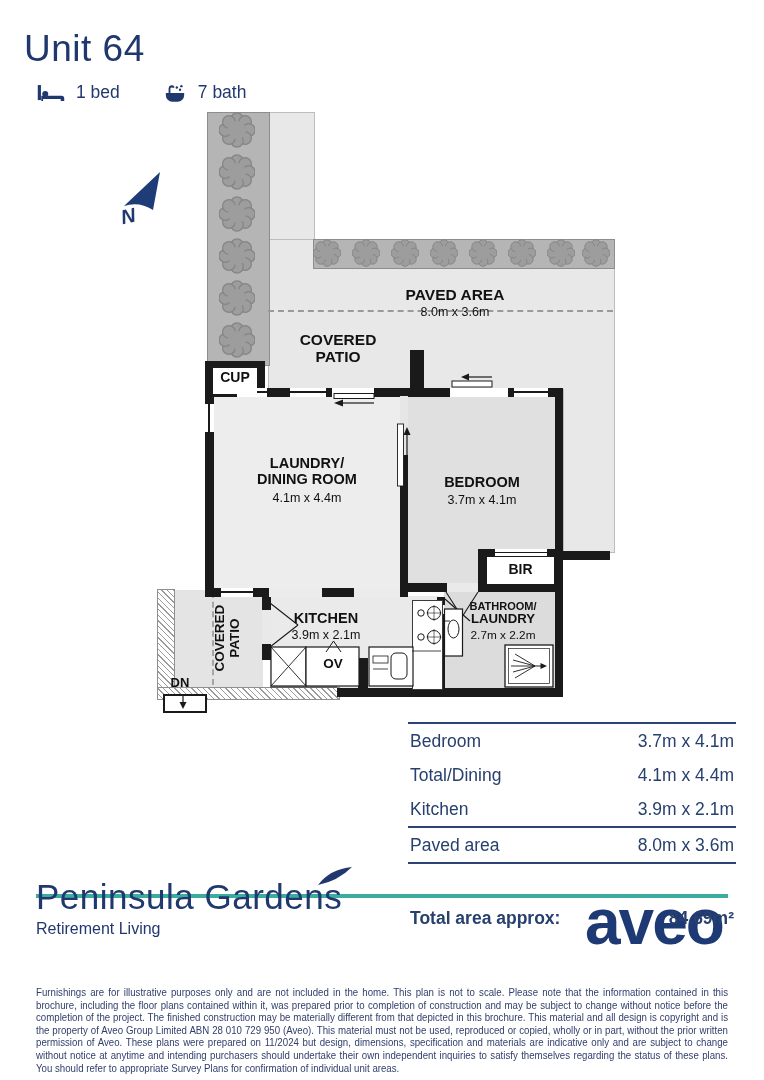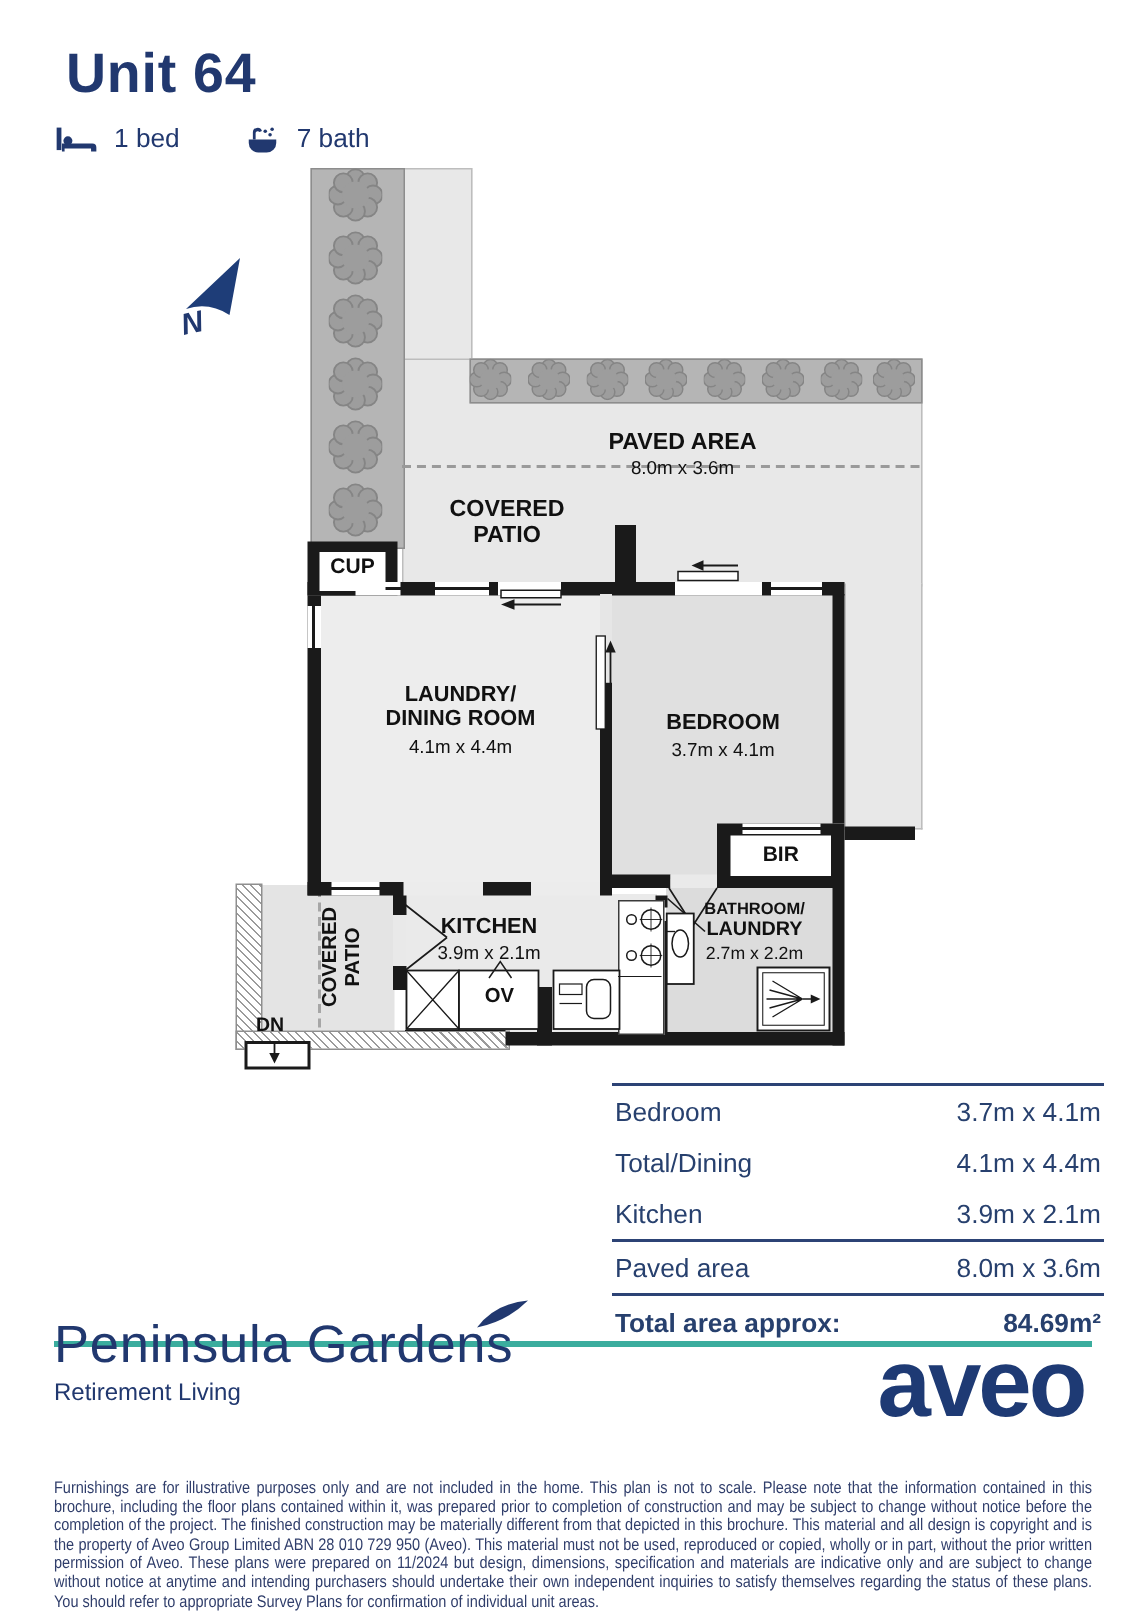--- a/index.html
+++ b/index.html
@@ -3,21 +3,21 @@
 <meta charset="utf-8">
 <style>
   :root{
     --navy:#21386F; --teal:#3BAD9E; --pin:#2BA88C; --wall:#1a1a1a;
   }
   html,body{margin:0;padding:0;background:#fff;}
   .page{position:relative;width:764px;height:1080px;background:#fff;overflow:hidden;
         font-family:"Liberation Sans",sans-serif;}
   .abs{position:absolute;}
   
-  .title{left:44px;top:28px;font-size:37px;font-weight:700;color:var(--navy);letter-spacing:.5px;}
+  .title{left:24px;top:28px;font-size:37px;font-weight:400;color:var(--navy);letter-spacing:.5px;}
   .features{left:36px;top:82px;display:flex;gap:10px;color:var(--navy);
             font-size:17.5px;font-weight:400;}
   .features .gap{width:22px;}
   
   .fill{position:absolute;}
   .w{position:absolute;background:var(--wall);z-index:3;}
   .white-gap{position:absolute;background:#fff;z-index:4;}
   .winh{position:absolute;z-index:4;background:linear-gradient(to bottom,#fff 0 37%,#1a1a1a 37% 58%,#fff 58% 100%);}
   .winv{position:absolute;z-index:4;background:linear-gradient(to right,#fff 0 37%,#1a1a1a 37% 58%,#fff 58% 100%);}
   .floorgap{position:absolute;z-index:4;}
@@ -30,21 +30,21 @@
   .plan-label .dm{font-weight:normal;}
   .dash-h{position:absolute;border-top:2px dashed #9a9a9a;z-index:2;}
   .dash-v{position:absolute;border-left:2px dashed #a6a6a6;z-index:2;}
   svg.overlay{position:absolute;left:0;top:0;z-index:5;pointer-events:none;}
   .counter{position:absolute;background:#fff;border:1px solid #3a3a3a;z-index:3;}
   .dn-box{position:absolute;background:#fff;border:2px solid #1a1a1a;z-index:3;}
   
   .area-table{left:408px;top:722px;width:328px;color:#27406e;font-size:17.5px;z-index:2;}
   .area-table .rule{border-top:2px solid #2c4375;}
   .area-table .row{display:flex;justify-content:space-between;padding:6.5px 2px;}
-  .area-table .row.total{font-weight:bold;padding-top:8px;}
+  .area-table .row.total{font-weight:bold;padding-top:8px;margin-top:36px;}
   
   .teal-rule{left:36px;top:894px;width:692px;height:3.5px;background:var(--teal);}
   .brand{left:36px;top:877px;color:var(--navy);}
   .brand .nm{position:relative;font-size:35px;font-weight:400;letter-spacing:.5px;display:inline-block;}
   .brand .leaf{position:absolute;right:-12px;top:-12px;}
   .brand .tag{font-size:16px;margin-top:3px;}
   .contact{left:340px;top:910px;width:264px;text-align:center;color:var(--navy);
            font-weight:bold;font-size:17px;line-height:22px;}
   .contact .pin{vertical-align:-3px;margin-right:4px;}
   .aveo{left:585px;top:890px;color:#1e3a74;font-size:64px;font-weight:700;letter-spacing:-2px;line-height:1;}

